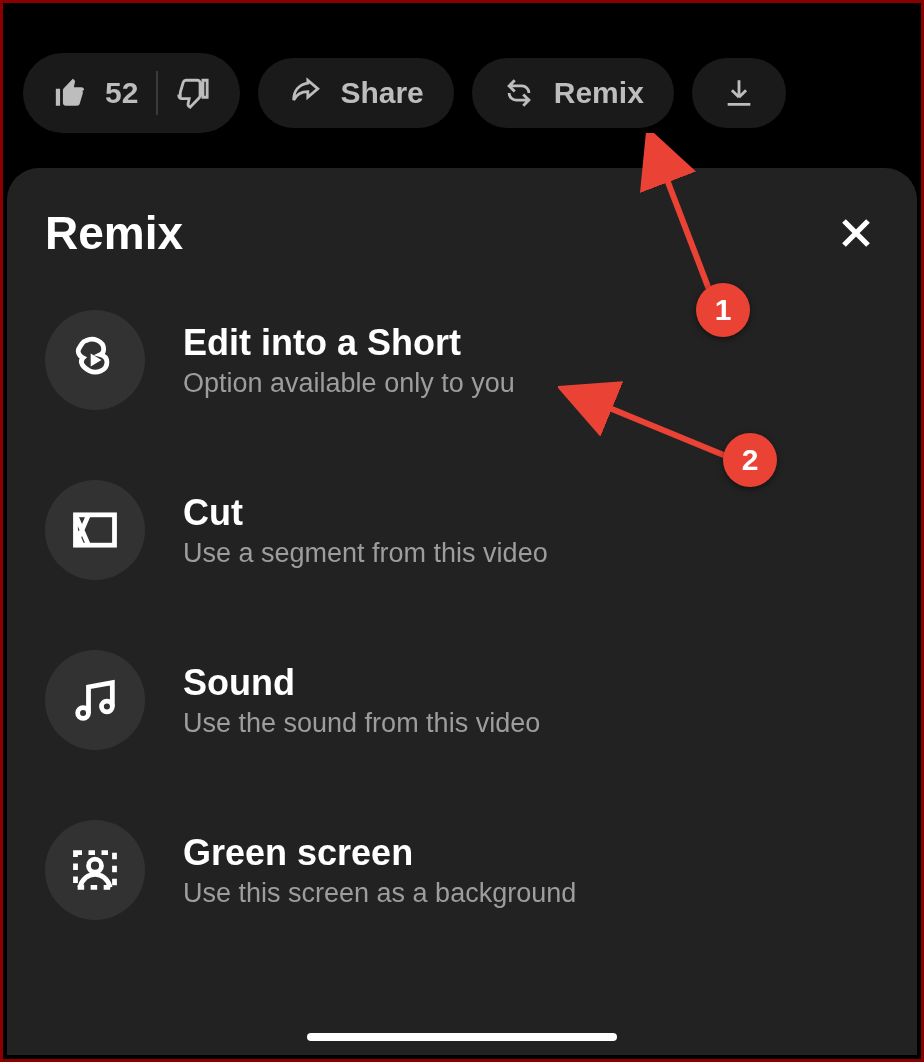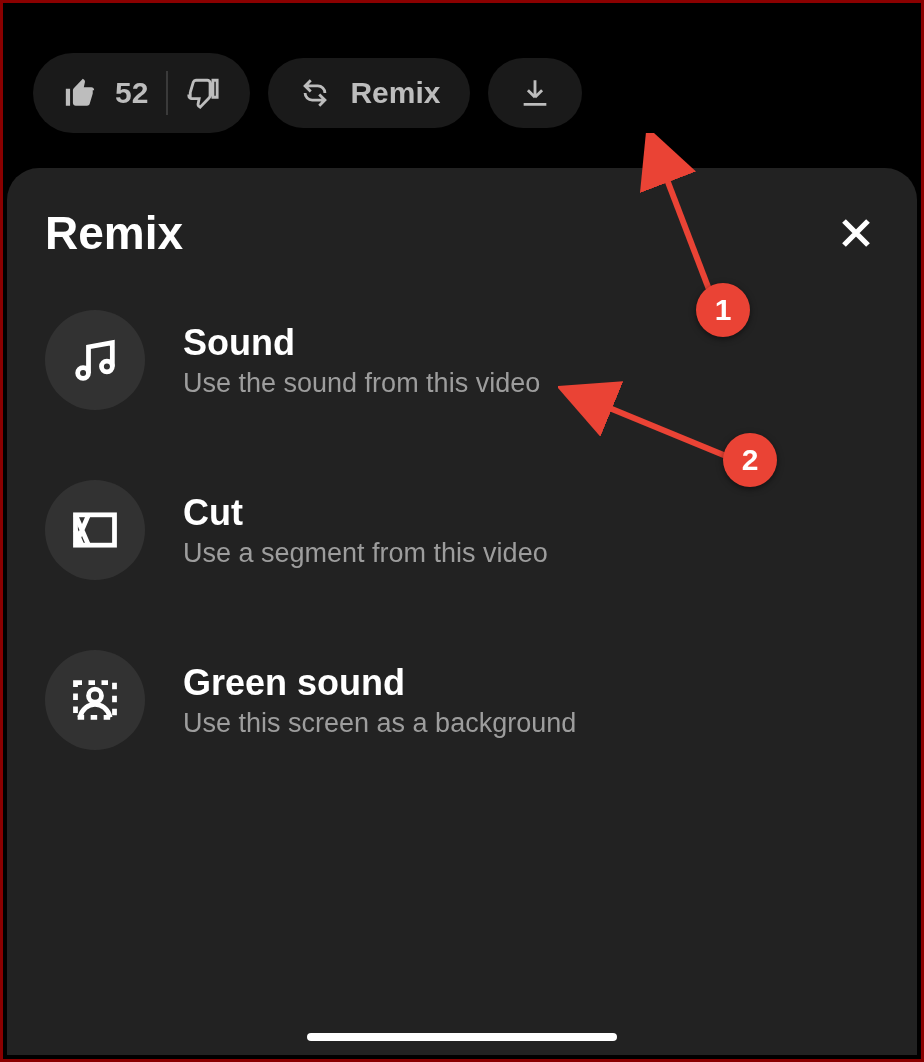--- a/index.html
+++ b/index.html
@@ -1,21 +1,21 @@
 <!DOCTYPE html>
 <html><head>
 <meta charset="utf-8">
 <style>
   * { box-sizing: border-box; margin: 0; padding: 0; }
   html, body { width: 924px; height: 1062px; background:#000; font-family: -apple-system, Helvetica, Arial, sans-serif; color:#fff; overflow:hidden; position:relative;}
   body { border:3px solid #8a0000; }
 
   
   .action-row {
-    position:absolute; top:50px; left:30px; right:0; height:80px;
+    position:absolute; top:50px; left:20px; right:0; height:80px;
     display:flex; gap:18px; align-items:center; overflow:hidden;
   }
   .pill {
     display:flex; align-items:center; gap:18px;
     background:#1a1a1a; border-radius:40px; padding:18px 30px;
     color:#bdbdbd; font-size:30px; font-weight:600;
   }
   .pill .icon { width:34px; height:34px; display:flex; align-items:center; justify-content:center; fill:#bdbdbd; stroke:#bdbdbd;}
   .divider { width:2px; height:44px; background:#3a3a3a; }
 
@@ -71,20 +71,28 @@
     </span>
     <span>52</span>
     <span class="divider"></span>
     <span class="icon">
       <svg viewBox="0 0 24 24">
           <path fill="none" stroke="#bdbdbd" stroke-width="2" d="M22 3h-3v12h3V3zM2 14c0 1.1.9 2 2 2h5.3l-.8 3.8v.3c0 .4.2.8.4 1.1l1.1.8 6.4-6.6c.4-.4.6-.9.6-1.4V5c0-1.1-.9-2-2-2H7c-.8 0-1.5.5-1.8 1.2L3.1 11.3c-.1.2-.1.5-.1.7v2z"></path>
         </svg>
     </span>
   </div>
 
+  <div class="pill">
+    <span class="icon">
+      <svg viewBox="0 0 24 24">
+          <path fill="none" stroke="#bdbdbd" stroke-width="2" d="M14 3l7 6-7 6v-4c-5 0-8 2-10 6 0-7 4-11 10-12V3z"></path>
+        </svg>
+    </span>
+    <span>Share</span>
+  </div>
 
   <div class="pill">
     <span class="icon">
       <svg viewBox="0 0 24 24">
           <path fill="none" stroke="#bdbdbd" stroke-width="2" d="M9 3L5 7l4 4M5 7h9a5 5 0 015 5M15 21l4-4-4-4M19 17H10a5 5 0 01-5-5"></path>
         </svg>
     </span>
     <span>Remix</span>
   </div>
 
@@ -103,58 +111,70 @@
     <div class="sheet-title">Remix</div>
     <div class="close-btn">
       <svg viewBox="0 0 24 24">
           <path d="M4 4l16 16M20 4L4 20" fill="none"></path>
         </svg>
     </div>
   </div>
 
   <div class="option-list">
 
+    <div class="option">
+      <div class="opt-icon">
+        <svg viewBox="0 0 24 24">
+            <path d="M8 3c3-1.5 8 0 8 4 0 1-.5 2-1.5 2.5 2 .5 3 2 3 3.5 0 4-5 5.5-8 4s-5-4-3-6c-2-1-3-3-1.5-5S6 3.5 8 3z"></path>
+            <path d="M10 9l5 3-5 3V9z" fill="#fff" stroke="none"></path>
+          </svg>
+      </div>
+      <div class="opt-text">
+        <div class="opt-title">Edit into a Short</div>
+        <div class="opt-sub">Option available only to you</div>
+      </div>
+    </div>
+
+    <div class="option">
+      <div class="opt-icon">
+        <svg viewBox="0 0 24 24">
+            <rect x="3" y="5" width="18" height="14"></rect>
+            <path d="M3 5l6 14M3 12l3 7M3 19L9 5"></path>
+          </svg>
+      </div>
+      <div class="opt-text">
+        <div class="opt-title">Cut</div>
+        <div class="opt-sub">Use a segment from this video</div>
+      </div>
+    </div>
 
     <div class="option">
       <div class="opt-icon">
         <svg viewBox="0 0 24 24">
             <path d="M9 18V6l11-2v11"></path>
             <circle cx="6.5" cy="18" r="2.5"></circle>
             <circle cx="17.5" cy="15" r="2.5"></circle>
           </svg>
       </div>
       <div class="opt-text">
         <div class="opt-title">Sound</div>
         <div class="opt-sub">Use the sound from this video</div>
       </div>
     </div>
 
     <div class="option">
       <div class="opt-icon">
         <svg viewBox="0 0 24 24">
-            <rect x="3" y="5" width="18" height="14"></rect>
-            <path d="M3 5l6 14M3 12l3 7M3 19L9 5"></path>
-          </svg>
-      </div>
-      <div class="opt-text">
-        <div class="opt-title">Cut</div>
-        <div class="opt-sub">Use a segment from this video</div>
-      </div>
-    </div>
-
-    <div class="option">
-      <div class="opt-icon">
-        <svg viewBox="0 0 24 24">
             <circle cx="12" cy="10" r="3"></circle>
             <path d="M5 20c1-4 4-6 7-6s6 2 7 6"></path>
             <path stroke-dasharray="3 3" d="M3 4h18v16H3z"></path>
           </svg>
       </div>
       <div class="opt-text">
-        <div class="opt-title">Green sound</div>
+        <div class="opt-title">Green screen</div>
         <div class="opt-sub">Use this screen as a background</div>
       </div>
     </div>
 
   </div>
 
   <div class="home-indicator"></div>
 </div>
 
 <svg class="arrow" style="left:595px; top:130px; width:150px; height:190px;" viewBox="0 0 150 190">

